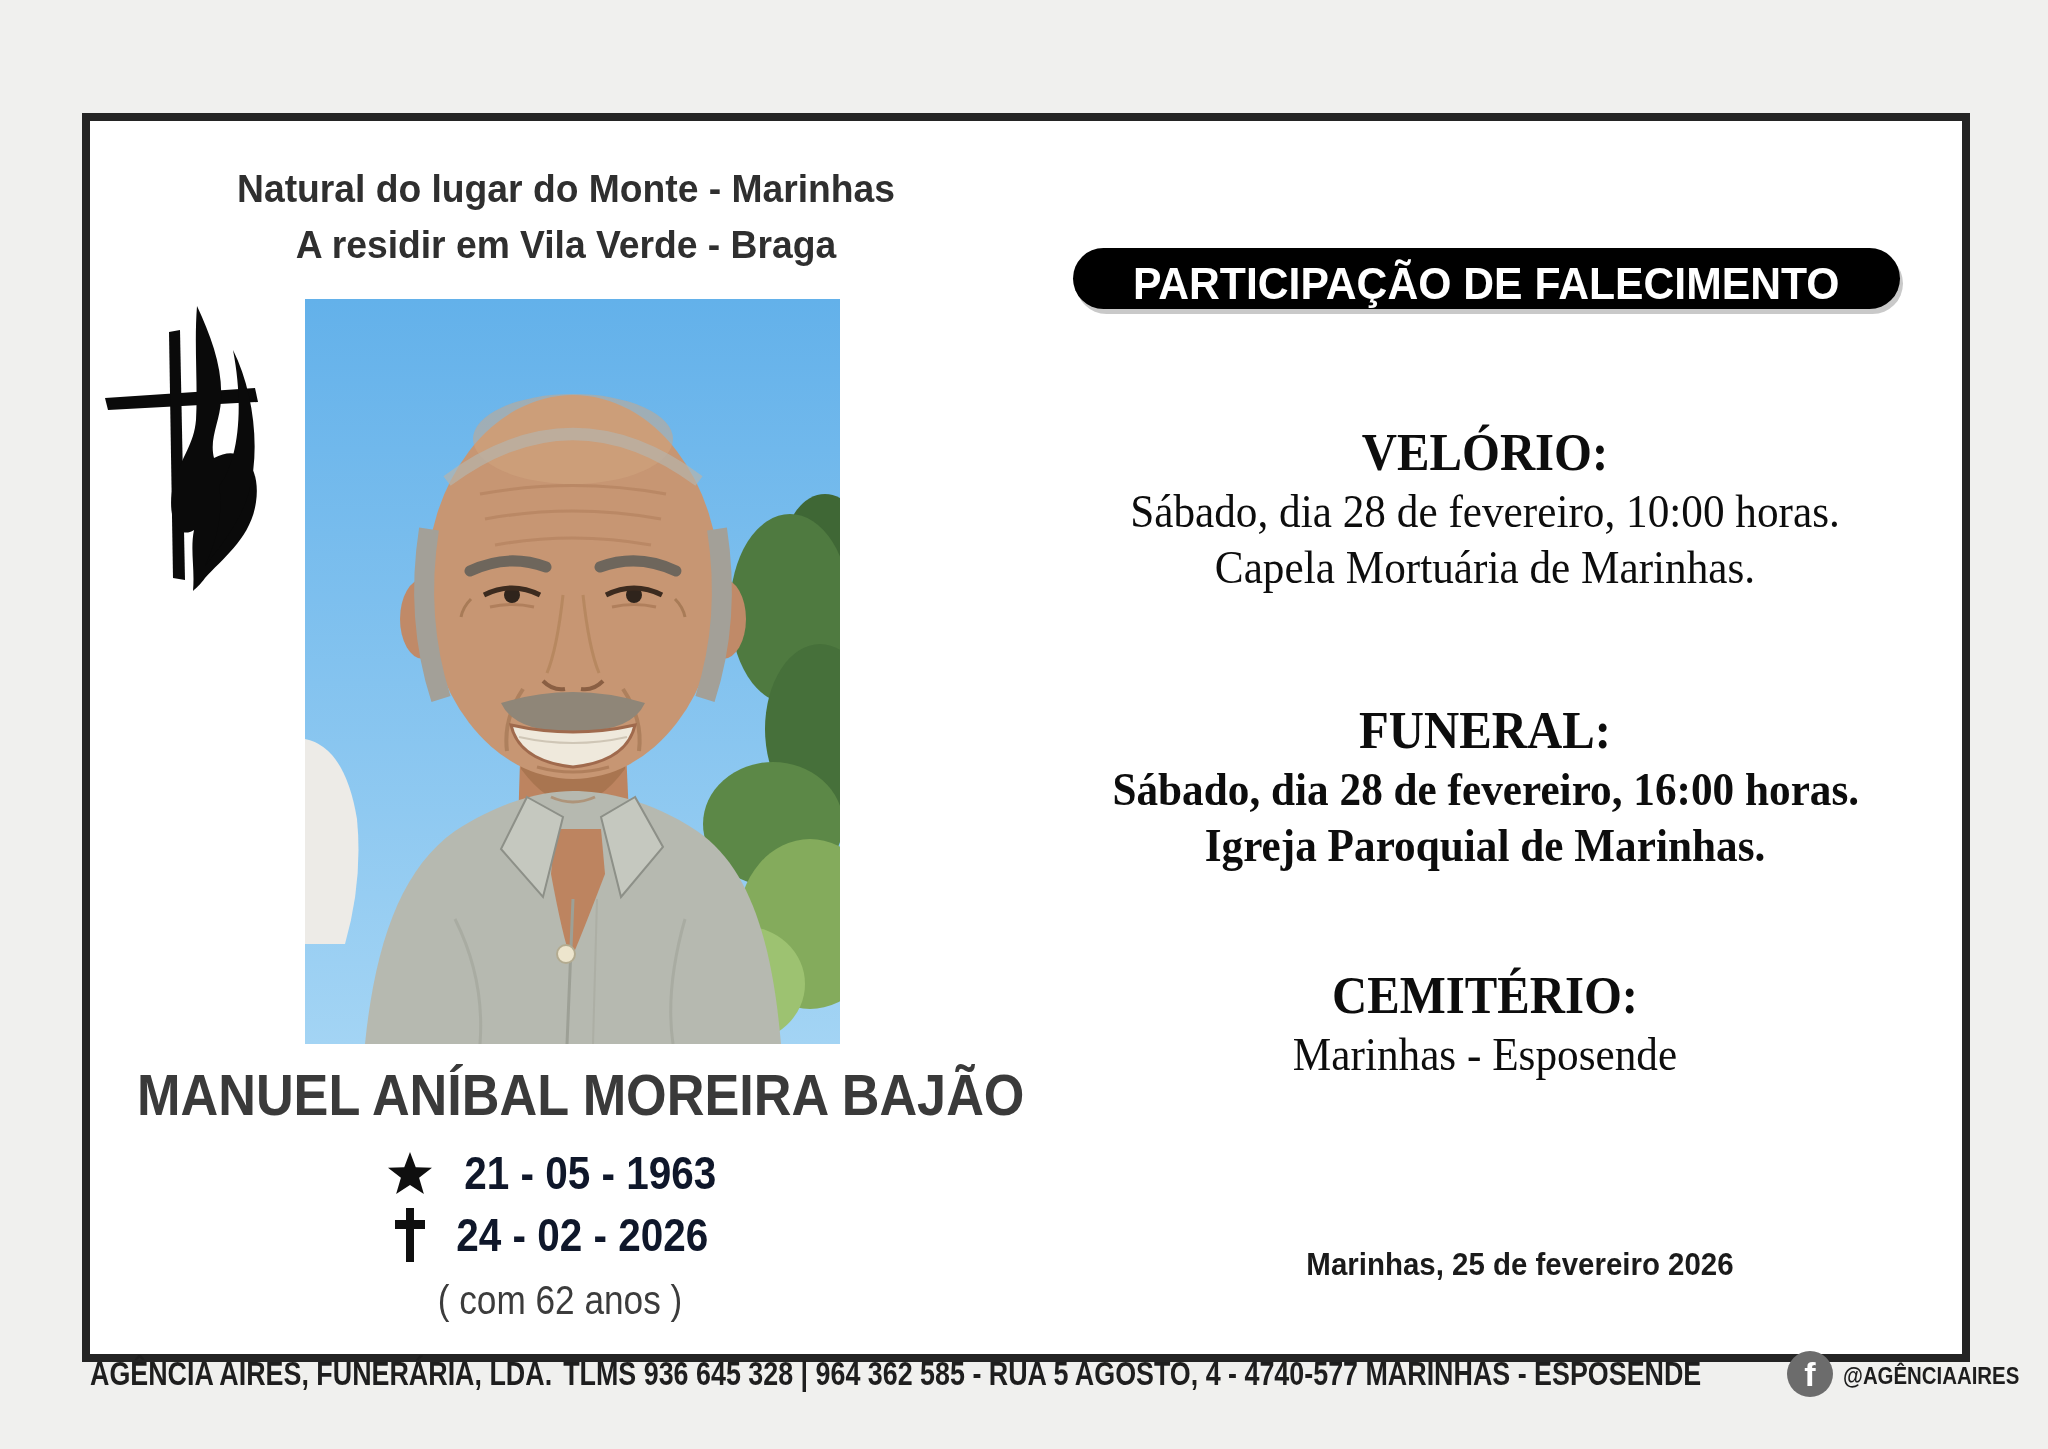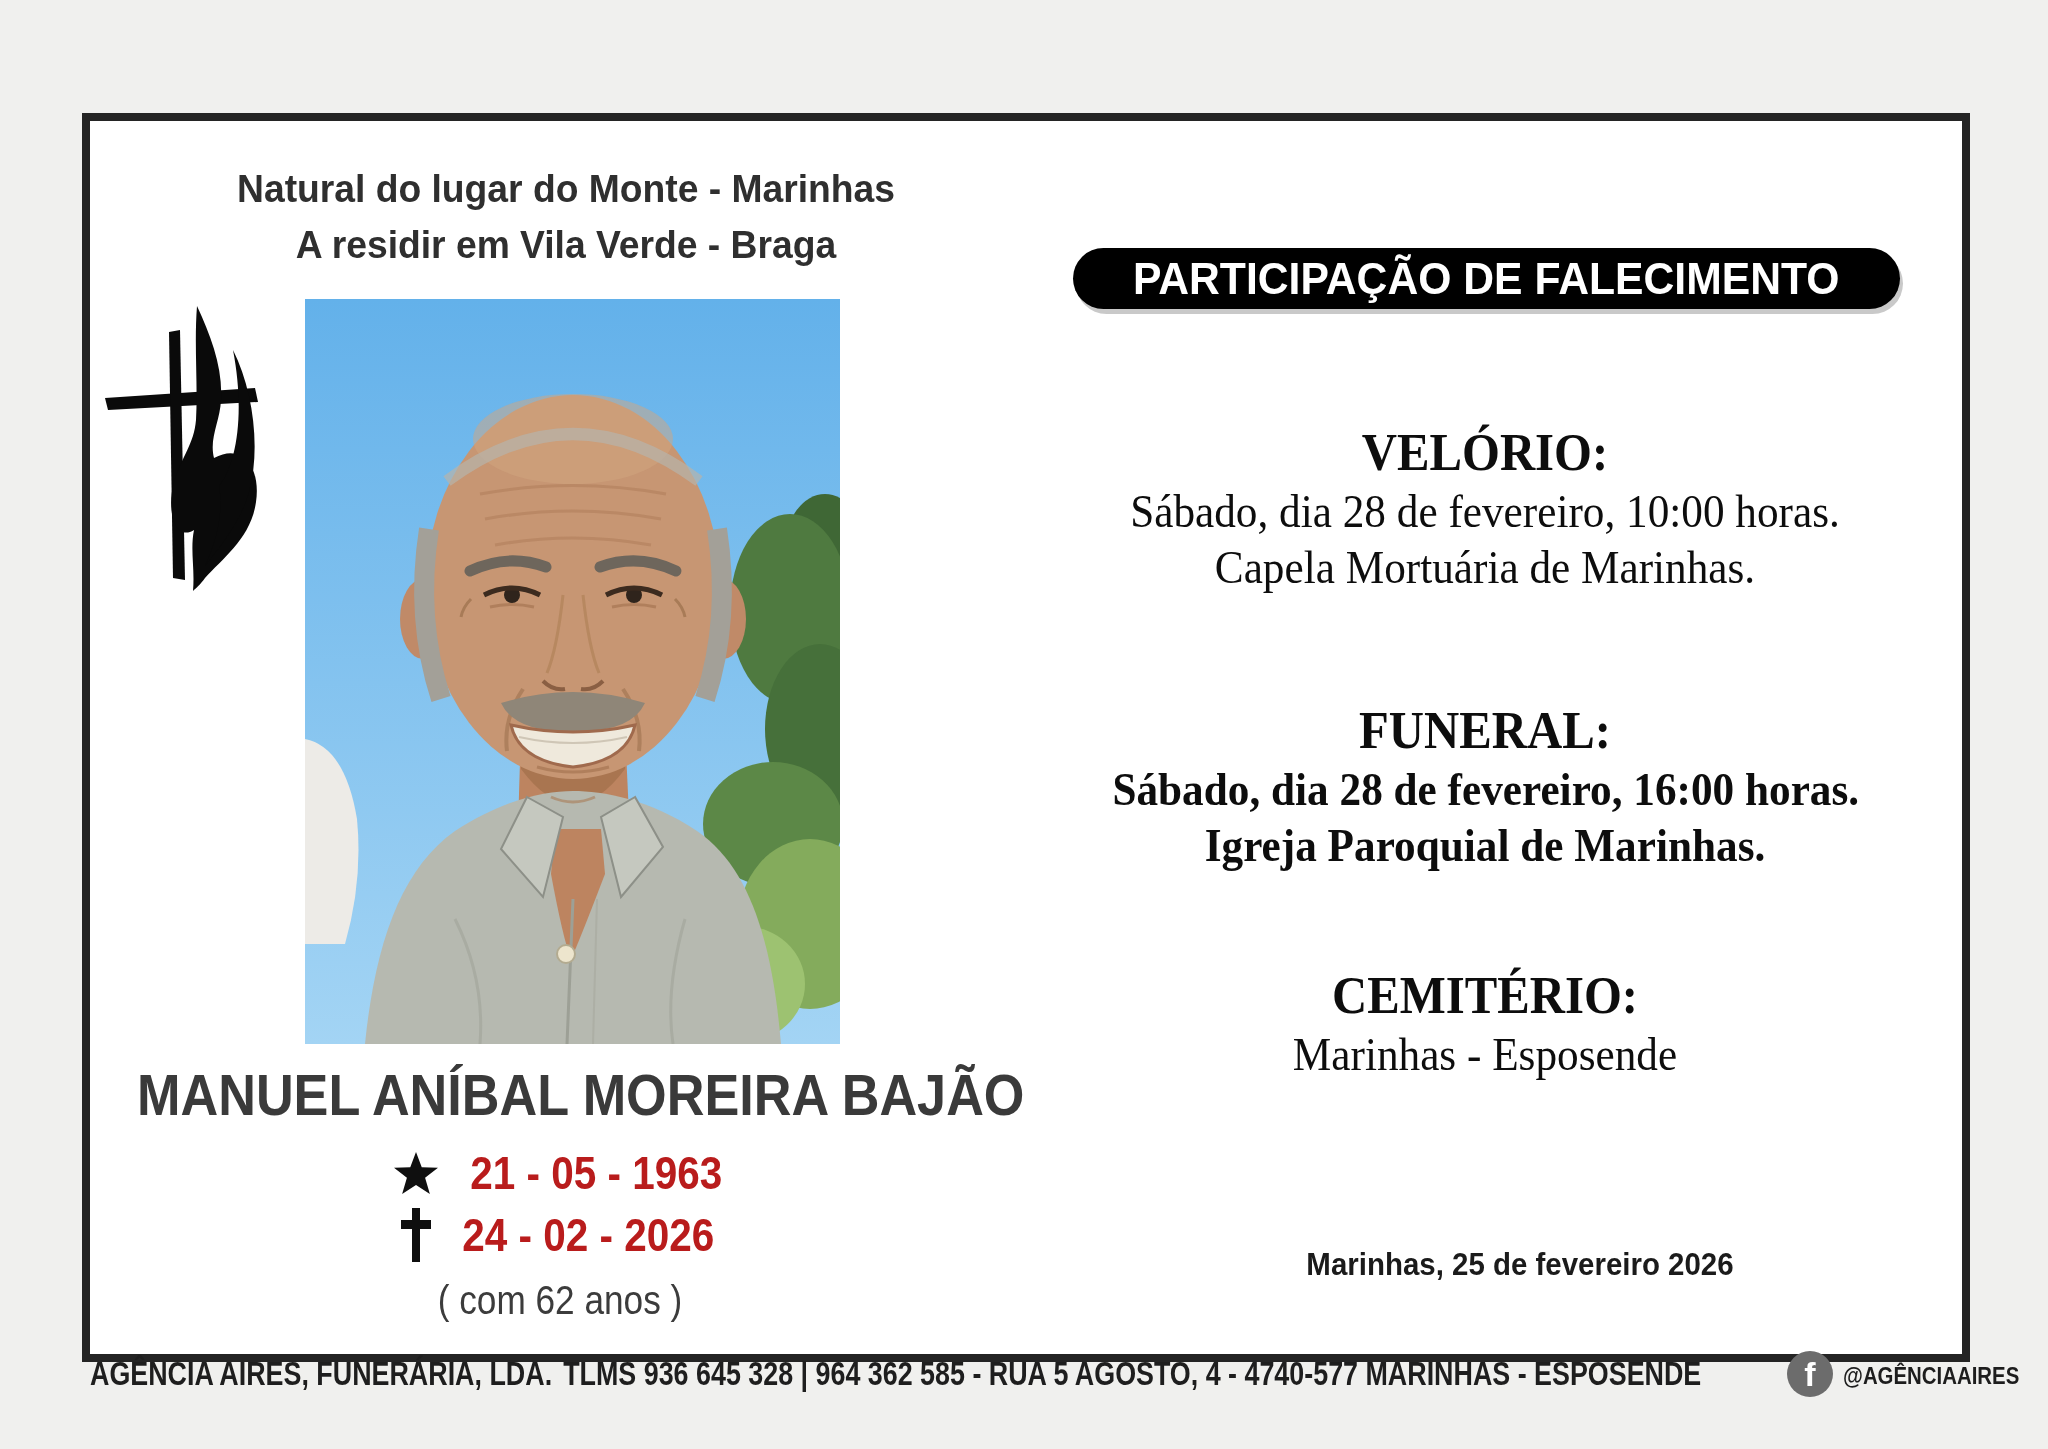--- a/index.html
+++ b/index.html
@@ -13,41 +13,41 @@
           font-size:38px;line-height:56px;color:#2f2f2f;transform:scaleX(.98);}
   .origin div{position:static;}
 
   .emblem{left:15px;top:185px;width:163px;height:285px;}
   .emblem svg{position:static;display:block;width:100%;height:100%;}
 
   .photo{left:215px;top:178px;width:535px;height:745px;overflow:hidden;}
   .photo svg{position:static;display:block;width:100%;height:100%;}
 
   .banner{left:983px;top:127px;width:827px;height:61px;background:#000000;
-          border-radius:32px;color:#ffffff;display:flex;align-items:center;
+          border-radius:32px;color:#ffffff;display:flex;align-items:flex-end;
           justify-content:center;box-shadow:3px 5px 0 #c9c9c9;}
   .banner span{position:static;font-weight:bold;font-size:44px;transform:scaleX(.97);
                white-space:nowrap;}
 
   .section{left:990px;width:810px;text-align:center;color:#0d0d0d;
            font-family:"Liberation Serif",serif;transform:scaleX(.92);}
   .section div{position:static;}
   .section .title{font-size:53px;font-weight:bold;line-height:62px;}
   .section .line{font-size:47px;line-height:56px;white-space:nowrap;}
   .section.bold-lines .line{font-weight:bold;}
   .sec-velorio{top:300px;}
   .sec-funeral{top:578px;}
   .sec-cemiterio{top:843px;}
 
   .name{left:0;top:944px;width:940px;text-align:center;font-size:58px;
         font-weight:bold;color:#3a3a3a;line-height:60px;transform:scaleX(.9);
         white-space:nowrap;}
 
   .date-row{left:0;width:940px;display:flex;justify-content:center;
-            align-items:center;gap:14px;color:#b91c1c;padding-left:6px;}
+            align-items:center;gap:14px;color:#0f172a;}
   .date-row .icon{position:static;display:block;}
   .date-row span{position:static;font-weight:bold;font-size:46px;
                  transform:scaleX(.88);white-space:nowrap;}
   .row-birth{top:1024px;height:56px;}
   .row-death{top:1084px;height:60px;}
 
   .age-note{left:0;top:1156px;width:940px;text-align:center;font-size:40px;
             line-height:46px;color:#3c3c3c;transform:scaleX(.88);}
 
   .dateline{left:1105px;top:1126px;width:650px;text-align:center;

